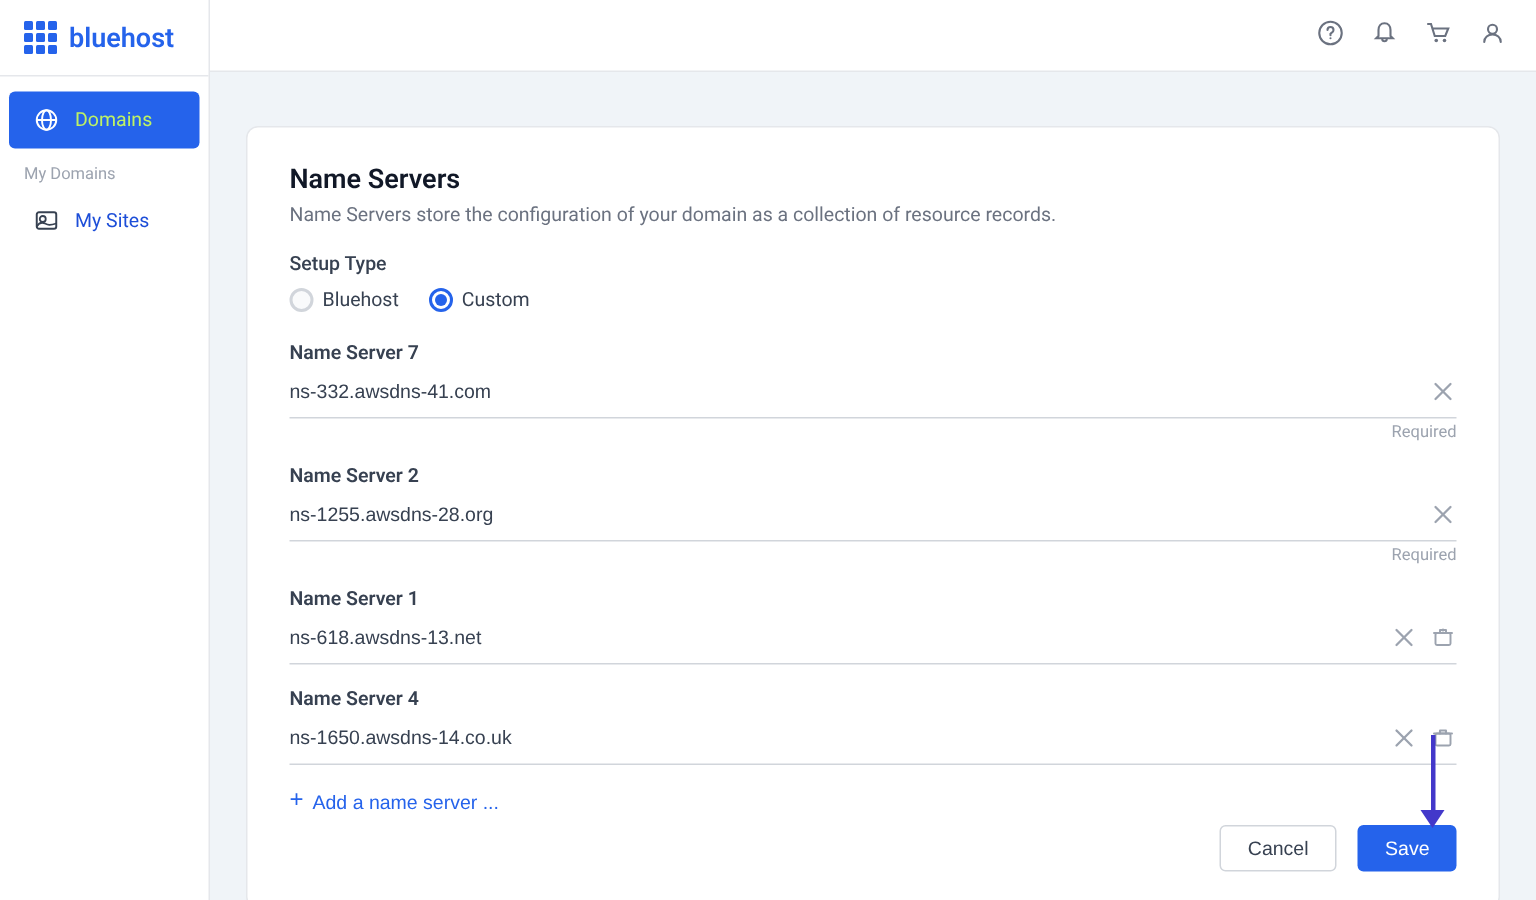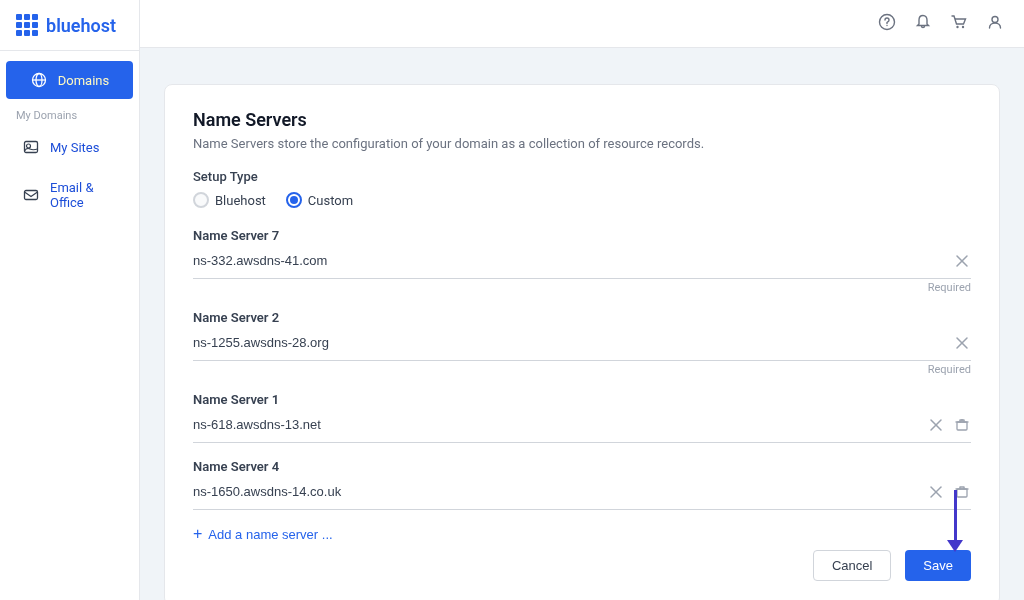--- a/index.html
+++ b/index.html
@@ -46,22 +46,21 @@
       padding: 10px 16px;
       cursor: pointer;
       font-size: 13px;
       color: #1d4ed8;
       border-radius: 4px;
       margin: 2px 6px;
       text-decoration: none;
     }
     .nav-item.active {
       background: #2563eb;
-      color: #fef9c3;
-      justify-content: center;
+      color: #bef264;
     }
     .nav-item-icon {
       width: 18px;
       height: 18px;
       flex-shrink: 0;
       display: flex;
       align-items: center;
       justify-content: center;
     }
     .nav-section-label {
@@ -318,29 +317,20 @@
       <span class="nav-item-icon">
         <svg width="16" height="16" viewBox="0 0 16 16" fill="none">
           <rect x="1.5" y="2.5" width="13" height="11" rx="1.5" stroke="#374151" stroke-width="1.3"></rect>
           <circle cx="5.5" cy="7" r="2" stroke="#374151" stroke-width="1.2"></circle>
           <path d="M1.5 12 C3 9.5 5 9 7 10 S10 11.5 14.5 10" stroke="#374151" stroke-width="1.2" fill="none"></path>
         </svg>
       </span>
       <span>My Sites</span>
     </div>
 
-    <div class="nav-item">
-      <span class="nav-item-icon">
-        <svg width="16" height="16" viewBox="0 0 16 16" fill="none">
-          <rect x="1.5" y="3.5" width="13" height="9" rx="1.5" stroke="#374151" stroke-width="1.3"></rect>
-          <path d="M1.5 5 L8 9.5 L14.5 5" stroke="#374151" stroke-width="1.2" fill="none"></path>
-        </svg>
-      </span>
-      <span>Email &amp; Office</span>
-    </div>
   </div>
 </div>
 
 <div class="main">
 
   <div class="topbar">
     <span class="topbar-icon">
       <svg width="18" height="18" viewBox="0 0 18 18" fill="none">
         <circle cx="9" cy="9" r="7.5" stroke="#6b7280" stroke-width="1.4"></circle>
         <path d="M7 7c0-1.1.9-2 2-2s2 .9 2 2c0 .8-.5 1.5-1.2 1.8L9 9.5v1" stroke="#6b7280" stroke-width="1.4" stroke-linecap="round"></path>

